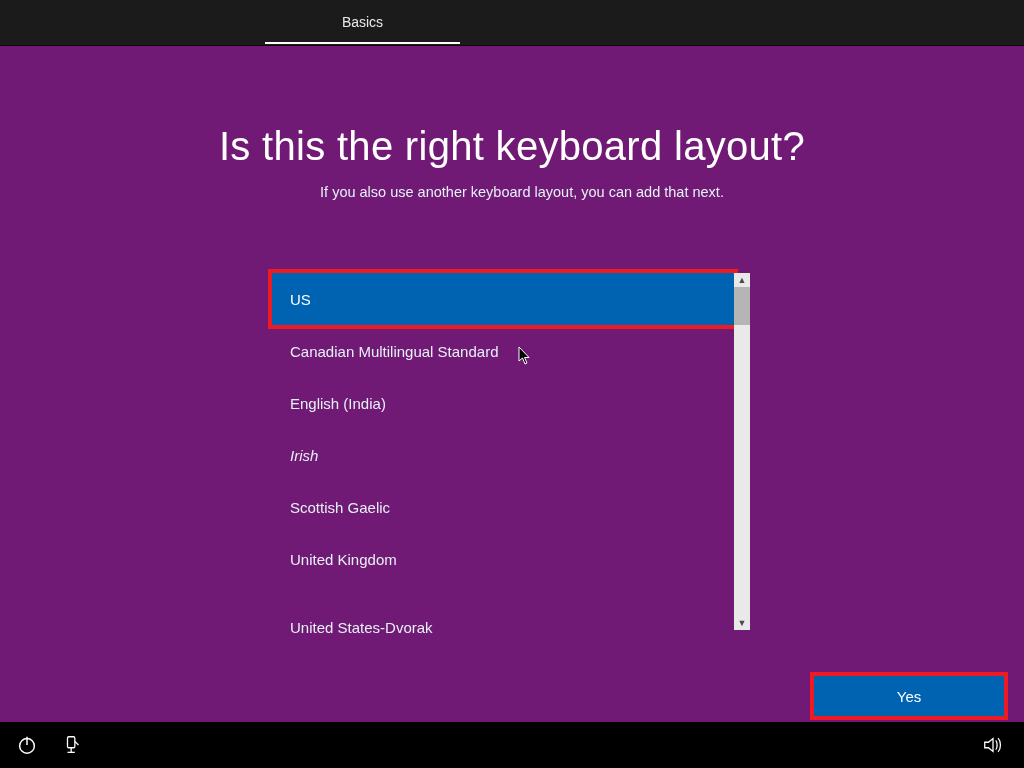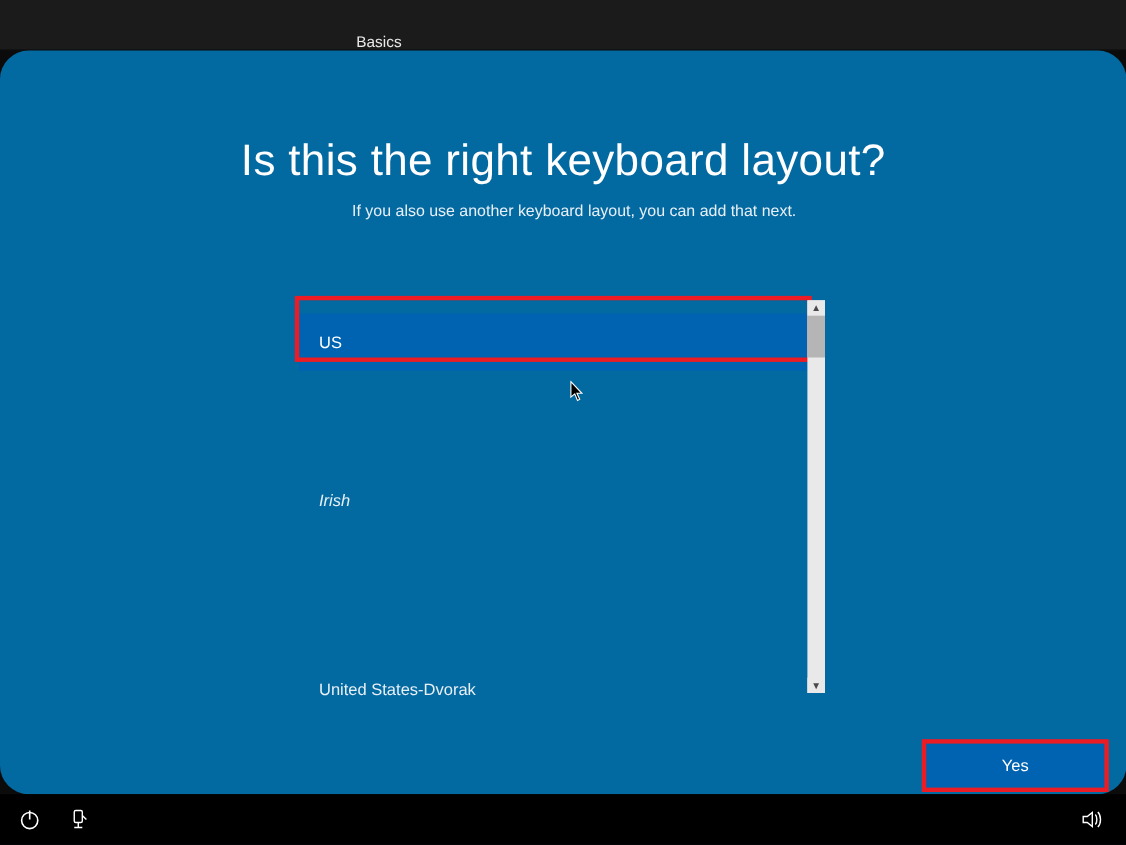--- a/index.html
+++ b/index.html
@@ -6,53 +6,51 @@
     html, body { width: 1024px; height: 768px; overflow: hidden; font-family: "Segoe UI", Arial, sans-serif; }
     body { background:#0b0b0b; }
 
     
     .topbar {
       position: absolute; left:0; right:0; top:0; height:46px;
       background:#1b1b1b;
       border-bottom:1px solid #0b0b0b;
     }
     .tab {
-      position:absolute; left:247px; top:0; height:44px; line-height:44px;
+      position:absolute; left:265px; top:0; height:44px; line-height:44px;
       width:195px; text-align:center;
       color:#e9e9e9; font-size:14px; font-weight:400;
       border-bottom:2px solid #ffffff;
-      margin-top:16px;
     }
 
     
     .main {
       position:absolute; left:0; right:0; top:46px; bottom:46px;
-      background:#0369a1;
+      background:#701a75;
       color:#ffffff;
-      border-radius:26px;
     }
     .headline {
       position:absolute; left:0; right:0; top:78px; text-align:center;
       font-size:40px; font-weight:300; letter-spacing:0.3px;
     }
     .subhead {
       position:absolute; left:0; right:0; top:138px; text-align:center;
       font-size:14.5px; color:#e8f0f6; font-weight:400;padding-left:20px;
     }
 
     
     .list-wrap {
       position:absolute; left:272px; top:227px; width:478px; height:357px;
     }
     .highlight-box {
       position:absolute; left:-4px; top:-4px; width:470px; height:60px;
       border:4px solid #ed1c24; pointer-events:none;
     }
     .selected-item {
-      position:absolute; left:0; top:12px; width:462px; height:52px;
+      position:absolute; left:0; top:0; width:462px; height:52px;
       background:#0063b1; color:#ffffff;
       display:flex; align-items:center; padding-left:18px;
       font-size:15px;
       text-align:right;
     }
     .item {
       position:absolute; left:0; width:462px; height:52px;
       display:flex; align-items:center; padding-left:18px;
       color:#e8f0f6; font-size:15px;
     }
@@ -62,21 +60,21 @@
     .scrollbar {
       position:absolute; left:462px; top:0; width:16px; height:357px;
       background:#e9e9e9;
     }
     .scroll-arrow { position:absolute; left:0; width:16px; height:14px; text-align:center; color:#4a4a4a; font-size:9px; line-height:14px; background:#e9e9e9;}
     .sa-up{top:0;} .sa-down{bottom:0;}
     .scroll-thumb{ position:absolute; left:0; top:14px; width:16px; height:38px; background:#b5b5b5; }
 
     
     .yes-wrap {
-      position:absolute; right:16px; bottom:2px; width:170px; height:48px;
+      position:absolute; right:16px; bottom:2px; width:198px; height:48px;
     }
     .yes-btn {
       position:absolute; left:4px; top:4px; right:4px; bottom:4px;
       background:#0063b1; color:#ffffff; border:none;
       font-size:15px; cursor:pointer;
     }
     .yes-highlight{
       position:absolute; left:0; top:0; right:0; bottom:0;
       border:4px solid #ed1c24; pointer-events:none;
     }
@@ -105,21 +103,25 @@
 
 <div class="main">
   <div class="headline">Is this the right keyboard layout?</div>
   <div class="subhead">If you also use another keyboard layout, you can add that next.</div>
 
   <div class="list-wrap">
 
     <div class="selected-item">US</div>
     <div class="highlight-box"></div>
 
+    <div class="item item1">Canadian Multilingual Standard</div>
+    <div class="item item2">English (India)</div>
     <div class="item item3">Irish</div>
+    <div class="item item4">Scottish Gaelic</div>
+    <div class="item item5">United Kingdom</div>
     <div class="item item6">United States-Dvorak</div>
 
     <div class="scrollbar">
       <div class="scroll-arrow sa-up">▲</div>
       <div class="scroll-thumb"></div>
       <div class="scroll-arrow sa-down">▼</div>
     </div>
   </div>
 
   <div class="yes-wrap">

